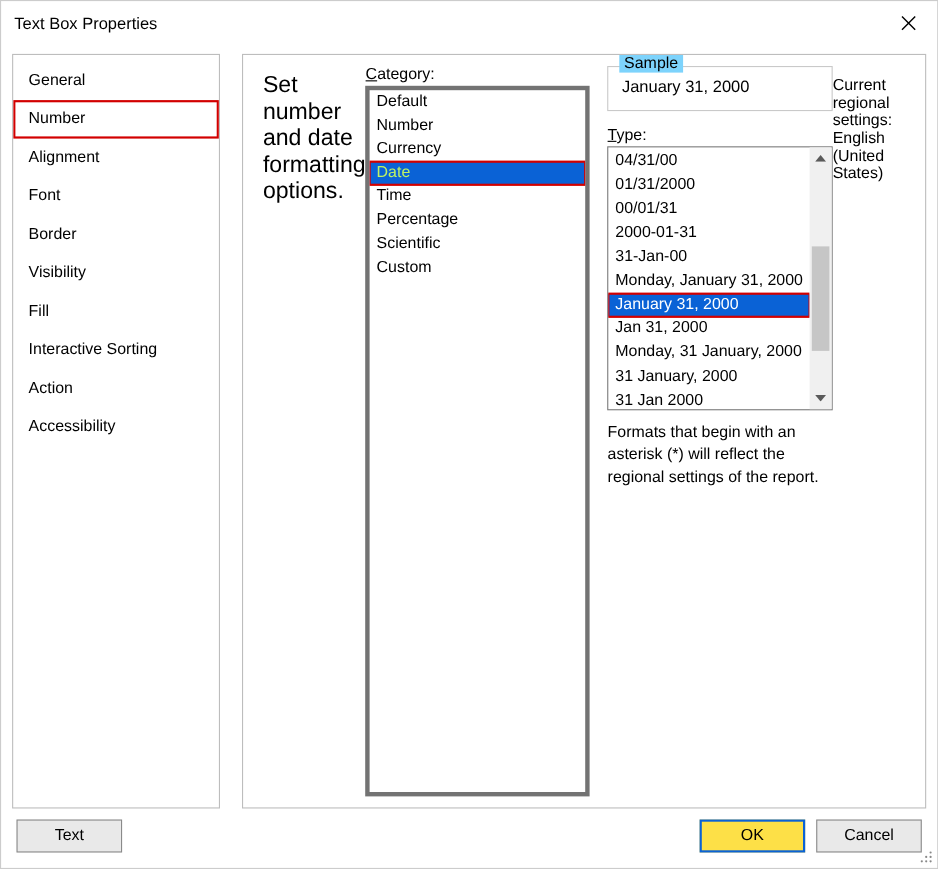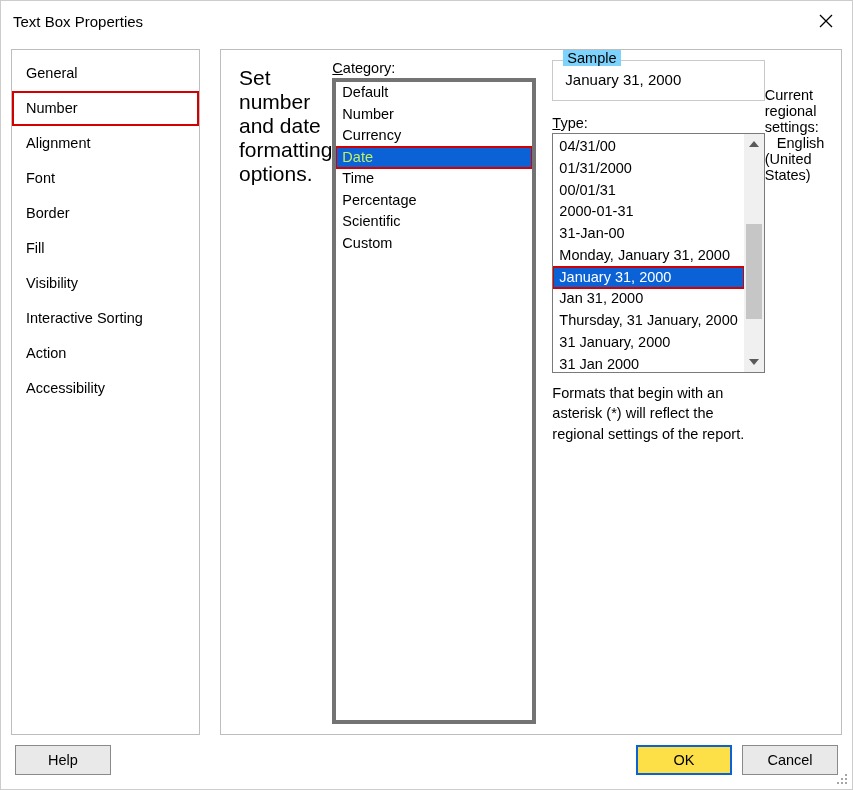--- a/index.html
+++ b/index.html
@@ -175,21 +175,21 @@
     left:2px; right:2px;
     top: 90px;
     height: 95px;
     background: #c6c6c6;
   }
   .help-text {
     margin-top: 10px;
     line-height: 1.4;
   }
   .regional {
-    margin-top: 27px;
+    margin-top: 10px;
     margin-bottom: 4px;
   }
   .footer {
     display: flex;
     align-items: center;
     padding: 10px 14px 14px 14px;
     gap: 10px;
   }
   .footer .spacer { flex: 1; }
   .btn {
@@ -226,22 +226,22 @@
     </div>
   </div>
 
   <div class="content">
     <div class="nav" id="nav">
         <div class="nav-item">General</div>
         <div class="nav-item highlight">Number</div>
         <div class="nav-item">Alignment</div>
         <div class="nav-item">Font</div>
         <div class="nav-item">Border</div>
+        <div class="nav-item">Visibility</div>
         <div class="nav-item">Fill</div>
-        <div class="nav-item">Visibility</div>
         <div class="nav-item">Interactive Sorting</div>
         <div class="nav-item">Action</div>
         <div class="nav-item">Accessibility</div>
       </div>
 
     <div class="main">
       <div class="main-heading">Set number and date formatting options.</div>
 
       <div class="row-top">
         <div class="col-category">
@@ -269,21 +269,21 @@
             <div class="type-box">
               <div class="type-scroll" id="type-list">
                   <div class="type-item">04/31/00</div>
                   <div class="type-item">01/31/2000</div>
                   <div class="type-item">00/01/31</div>
                   <div class="type-item">2000-01-31</div>
                   <div class="type-item">31-Jan-00</div>
                   <div class="type-item">Monday, January 31, 2000</div>
                   <div class="type-item selected">January 31, 2000</div>
                   <div class="type-item">Jan 31, 2000</div>
-                  <div class="type-item">Thursday, 31 January, 2000</div>
+                  <div class="type-item">Monday, 31 January, 2000</div>
                   <div class="type-item">31 January, 2000</div>
                   <div class="type-item">31 Jan 2000</div>
                 </div>
               <div class="scrollbar">
                 <div class="scroll-arrow">
                   <svg width="10" height="6" viewBox="0 0 10 6">
                       <path d="M0 6 L5 0 L10 6 Z" fill="#5a5a5a"></path>
                     </svg>
                 </div>
                 <div class="scroll-thumb"></div>
@@ -302,21 +302,21 @@
 
       <div class="regional">
         <span>Current regional settings:</span>
         &nbsp;&nbsp;
         <span>English (United States)</span>
       </div>
     </div>
   </div>
 
   <div class="footer" style="position:relative;">
-    <button class="btn">Help</button>
+    <button class="btn">Text</button>
     <div class="spacer"></div>
     <button class="btn primary">OK</button>
     <button class="btn">Cancel</button>
     <svg class="resize-grip" viewBox="0 0 14 14">
       <circle cx="12" cy="4" r="1" fill="#888"></circle>
       <circle cx="8" cy="8" r="1" fill="#888"></circle>
         <circle cx="12" cy="8" r="1" fill="#888"></circle>
       <circle cx="4" cy="12" r="1" fill="#888"></circle>
         <circle cx="8" cy="12" r="1" fill="#888"></circle>
         <circle cx="12" cy="12" r="1" fill="#888"></circle>

